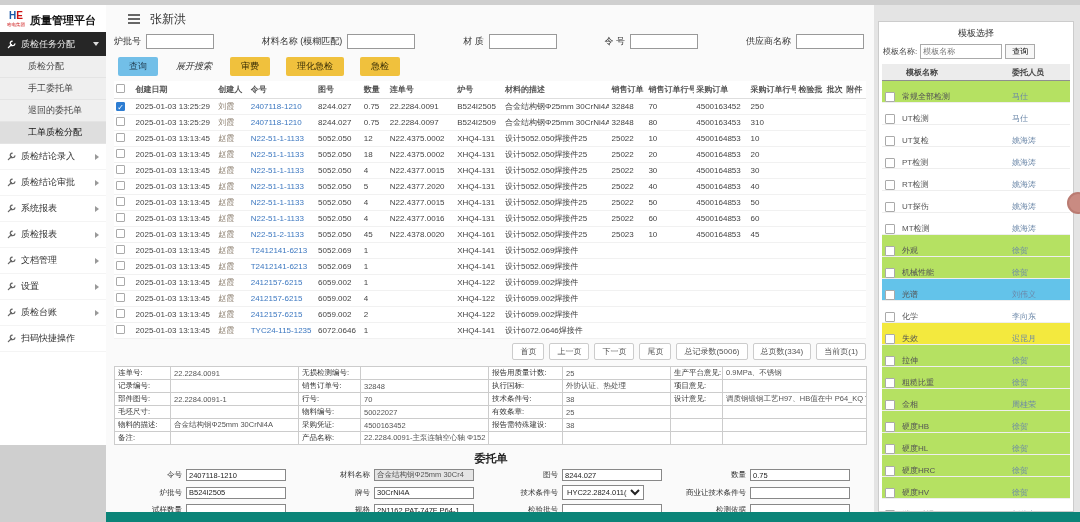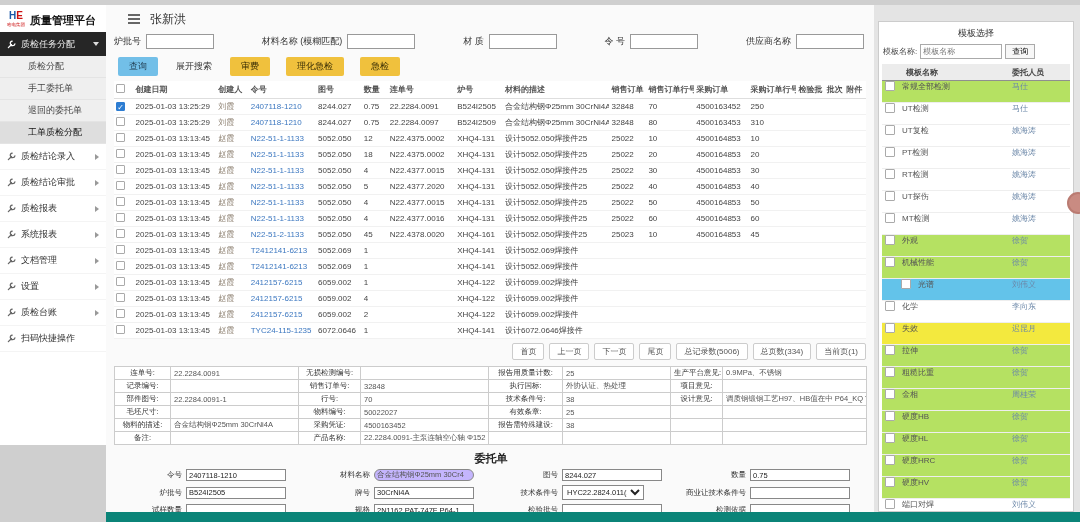--- a/index.html
+++ b/index.html
@@ -26,58 +26,58 @@
   .ham{display:flex;flex-direction:column;gap:2px;margin-left:14px;}
   .ham div{width:12px;height:2px;background:#666;}
   .user{font-size:12px;font-weight:normal;color:#333;}
   #filters{display:flex;align-items:center;justify-content:space-between;margin-top:5px;font-size:9px;color:#333;padding-right:4px;}
   .fpairx{display:flex;align-items:center;gap:5px;}
   .flabel{white-space:nowrap;}
   .finput{width:62px;height:13px;border:1px solid #999;background:#fff;font-size:8px;padding:0 2px;}
   .btnrow{display:flex;gap:16px;margin:8px 0 5px 4px;align-items:center;}
   .tbtn{font-size:9px;padding:3px 11px;border:none;border-radius:2px;cursor:pointer;white-space:nowrap;}
   .tbtn.blue{background:#72bfe8;color:#1f3a4d;}
-  .tbtn.plain{background:transparent;color:#333;padding:3px 2px;}
+  .tbtn.plain{background:transparent;color:#333;padding:3px 2px;font-style:italic;}
   .tbtn.yellow{background:#f0c13d;color:#3a2f05;}
   table.main{border-collapse:collapse;width:752px;table-layout:fixed;margin-top:2px;background:#fff;}
   .main th{font-size:8px;color:#555;text-align:left;padding:3px 2px;border-bottom:1px solid #dedede;font-weight:bold;white-space:nowrap;overflow:hidden;}
   .main td{font-size:8px;color:#444;padding:2px;border-bottom:1px solid #f1f1f1;white-space:nowrap;overflow:hidden;}
   .main td.link{color:#3d78c0;}
   .main td.cr{color:#8a7d6d;}
   .cb{display:inline-block;width:9px;height:9px;border:1px solid #aaa;background:#fff;border-radius:1px;font-size:8px;line-height:9px;color:#fff;text-align:center;box-sizing:border-box;}
   .cb.checked{background:#2d7dd2;border-color:#2d7dd2;}
   #pager{display:flex;justify-content:flex-end;gap:5px;margin-top:4px;padding-right:2px;}
   .pbtn{border:1px solid #ccc;background:#fff;font-size:8px;color:#555;padding:2px 7px;border-radius:2px;white-space:nowrap;cursor:pointer;}
   table.detail{border-collapse:collapse;table-layout:fixed;width:752px;margin-top:6px;background:#fff;}
   .detail td{border:1px solid #ccc;font-size:7.5px;padding:1px 3px;height:10px;white-space:nowrap;overflow:hidden;}
-  td.dl{text-align:center;color:#333;}
+  td.dl{text-align:left;color:#333;}
   td.dv{color:#555;}
   .formtitle{text-align:center;font-size:11px;font-weight:bold;color:#222;margin:6px 0 3px;}
   .formrow{display:flex;margin-bottom:4px;}
   .fcell{display:flex;align-items:center;width:188px;}
   .plabel{width:72px;text-align:right;font-size:7.5px;color:#333;padding-right:4px;box-sizing:border-box;white-space:nowrap;overflow:hidden;}
   .pinput{width:100px;height:12px;border:1px solid #888;font-size:7.5px;padding:0 2px;box-sizing:border-box;background:#fff;color:#222;}
-  .pinput.ro{background:#c4b5fd;color:#555;border-radius:6px;}
+  .pinput.ro{background:#e5e5e5;color:#555;}
   .pselect{width:82px;height:15px;font-size:7.5px;border:1px solid #888;background:#fff;color:#222;}
   
   #panelzone{position:absolute;left:874px;top:5px;width:206px;height:507px;background:#e4e4e4;}
   #panelcard{position:absolute;left:4px;top:16px;width:196px;height:491px;background:#fff;border:1px solid #ccc;box-sizing:border-box;padding:2px 3px;overflow:hidden;}
   .ptitle{text-align:center;font-size:9px;color:#333;margin:3px 0 4px;}
   .pfilt{display:flex;align-items:center;gap:3px;font-size:8px;color:#444;padding:0 1px;}
   .pfinput{width:76px;height:13px;border:1px solid #aaa;font-size:8px;padding:0 2px;}
   .pfbtn{border:1px solid #aaa;background:#f7f7f7;font-size:8px;padding:1px 6px;cursor:pointer;}
   .phead{display:flex;height:16px;align-items:center;background:#ececec;border-bottom:1px solid #8f8f8f;margin-top:5px;font-size:8px;font-weight:bold;color:#444;}
   .phname{flex:1;padding-left:24px;}
   .phperson{width:58px;}
-  .prow{display:flex;align-items:flex-start;height:21px;border-bottom:1px solid #eee;}
+  .prow{display:flex;align-items:flex-end;height:21px;border-bottom:1px solid #eee;}
   .prow .cb{margin:0 7px 0 3px;width:10px;height:10px;}
   .pname{flex:1;font-size:8px;color:#555;white-space:nowrap;overflow:hidden;}
   .pperson{width:58px;font-size:8px;color:#6b87a8;white-space:nowrap;overflow:hidden;}
   .prow.green{background:#b5e162;}
-  .prow.blue{background:#63c3ea;padding-left:16px;}
+  .prow.blue{background:#63c3ea;}
   .prow.yellow{background:#f3e93e;}
   .prow.white{background:#fff;}
   
   #tealbar{position:absolute;left:106px;top:512px;width:974px;height:10px;background:#0b8478;}
   #redbadge{position:absolute;right:-9px;top:192px;width:22px;height:22px;border-radius:50%;background:#c98b82;border:2px solid #ba7b72;box-sizing:border-box;}
 </style>
 </head>
 <body>
 
 <div id="app">
@@ -123,30 +123,30 @@
           </span>
           <span class="silabel">质检结论审批</span>
           <span class="chevr"></span>
         </div>
         <div class="sideitem">
           <span class="sicon">
             <svg width="9" height="9" viewBox="0 0 10 10">
               <path d="M1.5 8.5 L5 5 M5.8 1.2 a2.6 2.6 0 1 0 3 3" stroke="#666" stroke-width="1.4" fill="none" stroke-linecap="round"></path>
             </svg>
           </span>
-          <span class="silabel">质检报表</span>
+          <span class="silabel">系统报表</span>
           <span class="chevr"></span>
         </div>
         <div class="sideitem">
           <span class="sicon">
             <svg width="9" height="9" viewBox="0 0 10 10">
               <path d="M1.5 8.5 L5 5 M5.8 1.2 a2.6 2.6 0 1 0 3 3" stroke="#666" stroke-width="1.4" fill="none" stroke-linecap="round"></path>
             </svg>
           </span>
-          <span class="silabel">系统报表</span>
+          <span class="silabel">质检报表</span>
           <span class="chevr"></span>
         </div>
         <div class="sideitem">
           <span class="sicon">
             <svg width="9" height="9" viewBox="0 0 10 10">
               <path d="M1.5 8.5 L5 5 M5.8 1.2 a2.6 2.6 0 1 0 3 3" stroke="#666" stroke-width="1.4" fill="none" stroke-linecap="round"></path>
             </svg>
           </span>
           <span class="silabel">文档管理</span>
           <span class="chevr"></span>

